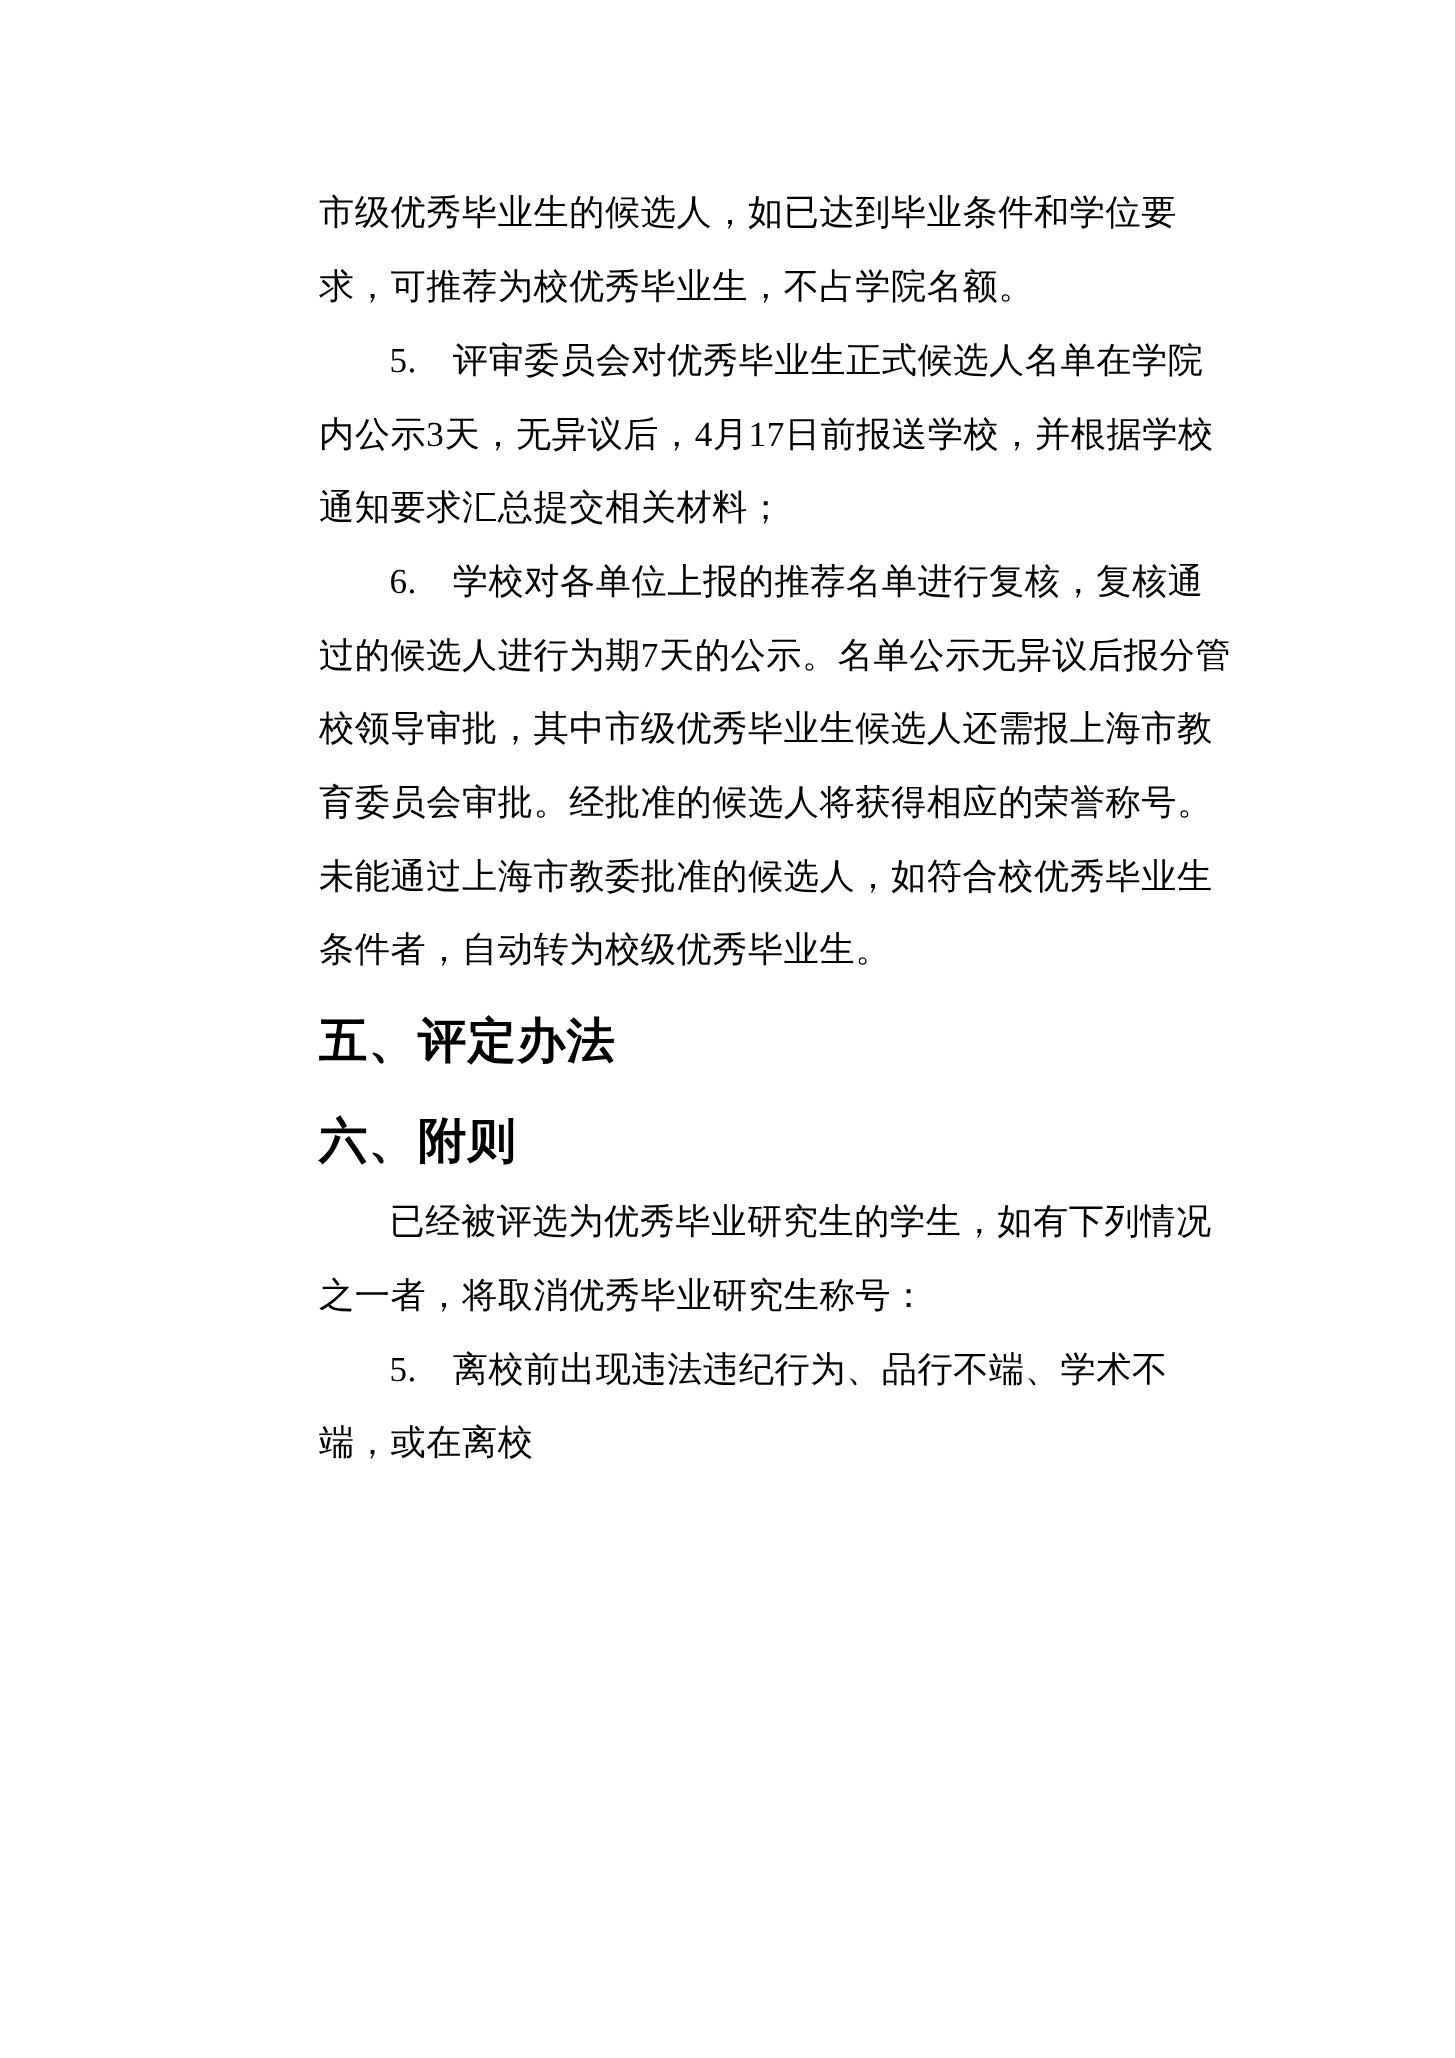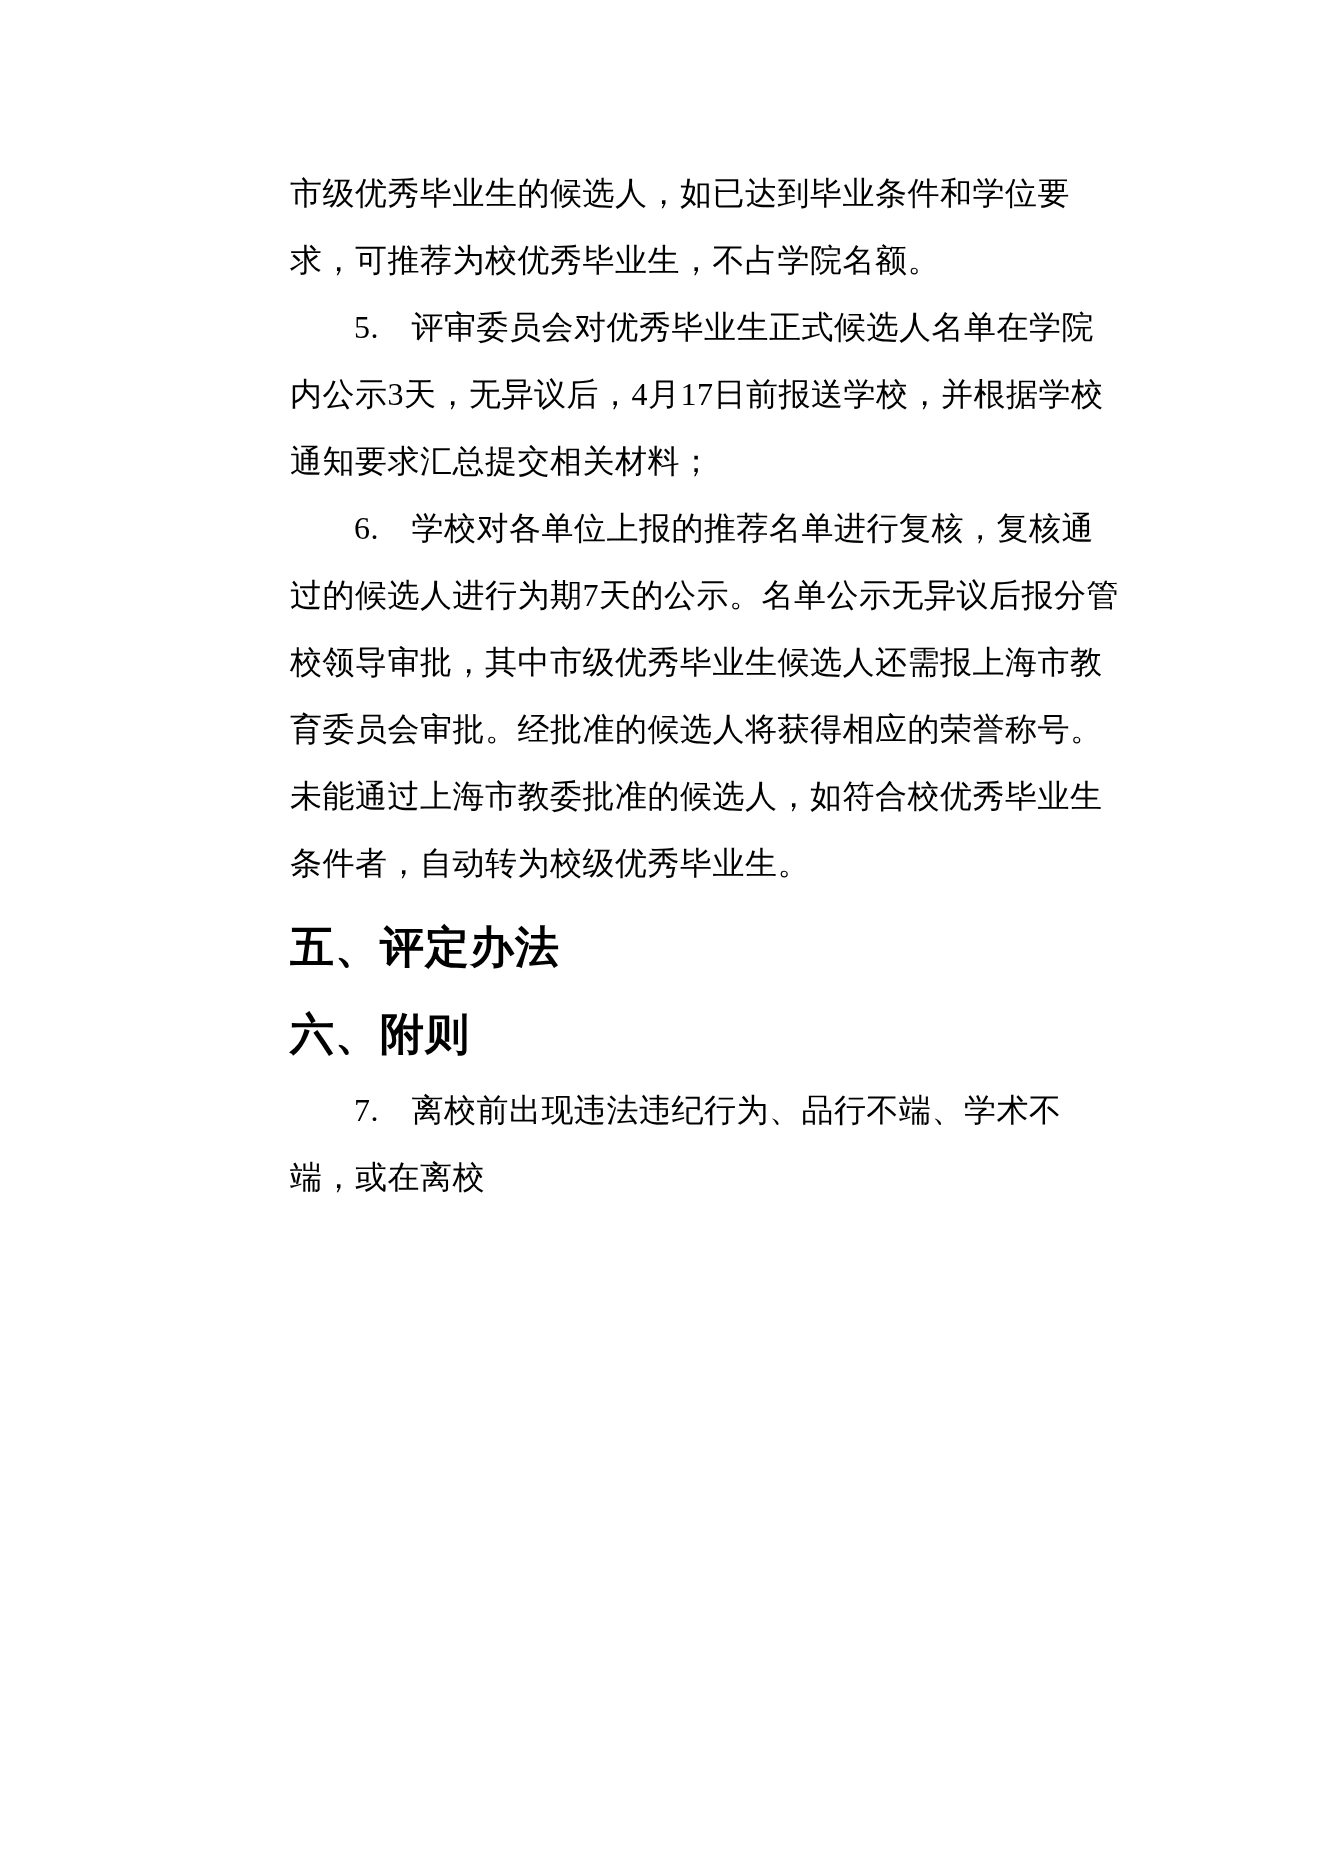--- a/index.html
+++ b/index.html
@@ -35,38 +35,38 @@
   .heading {
     margin: 16px 0 6px 0;
     font-family: "Liberation Sans", "DejaVu Sans", sans-serif;
     font-weight: bold;
     font-size: 44px;
     line-height: 67px;
     letter-spacing: 1px;
   }
   .heading.extra-space-before {
     margin-top: 24px;
-    font-family: Liberation Mono, monospace;
   }
 </style>
 </head>
 <body>
 
 <div class="page">
   <div class="doc-body">
 
     <p class="para">市级优秀毕业生的候选人，如已达到毕业条件和学位要求，可推荐为校优秀毕业生，不占学院名额。</p>
 
     <p class="para indent">5.　评审委员会对优秀毕业生正式候选人名单在学院内公示3天，无异议后，4月17日前报送学校，并根据学校通知要求汇总提交相关材料；</p>
 
     <p class="para indent">6.　学校对各单位上报的推荐名单进行复核，复核通过的候选人进行为期7天的公示。名单公示无异议后报分管校领导审批，其中市级优秀毕业生候选人还需报上海市教育委员会审批。经批准的候选人将获得相应的荣誉称号。未能通过上海市教委批准的候选人，如符合校优秀毕业生条件者，自动转为校级优秀毕业生。</p>
 
     <h2 class="heading">五、评定办法</h2>
 
 
 
     <h2 class="heading extra-space-before">六、附则</h2>
 
+    <p class="para indent">已经被评选为优秀毕业研究生的学生，如有下列情况之一者，将取消优秀毕业研究生称号：</p>
 
-    <p class="para indent">7.　离校前出现违法违纪行为、品行不端、学术不端，或在离校</p>
+    <p class="para indent">5.　离校前出现违法违纪行为、品行不端、学术不端，或在离校</p>
 
   </div>
 </div>
 
 </body></html>

